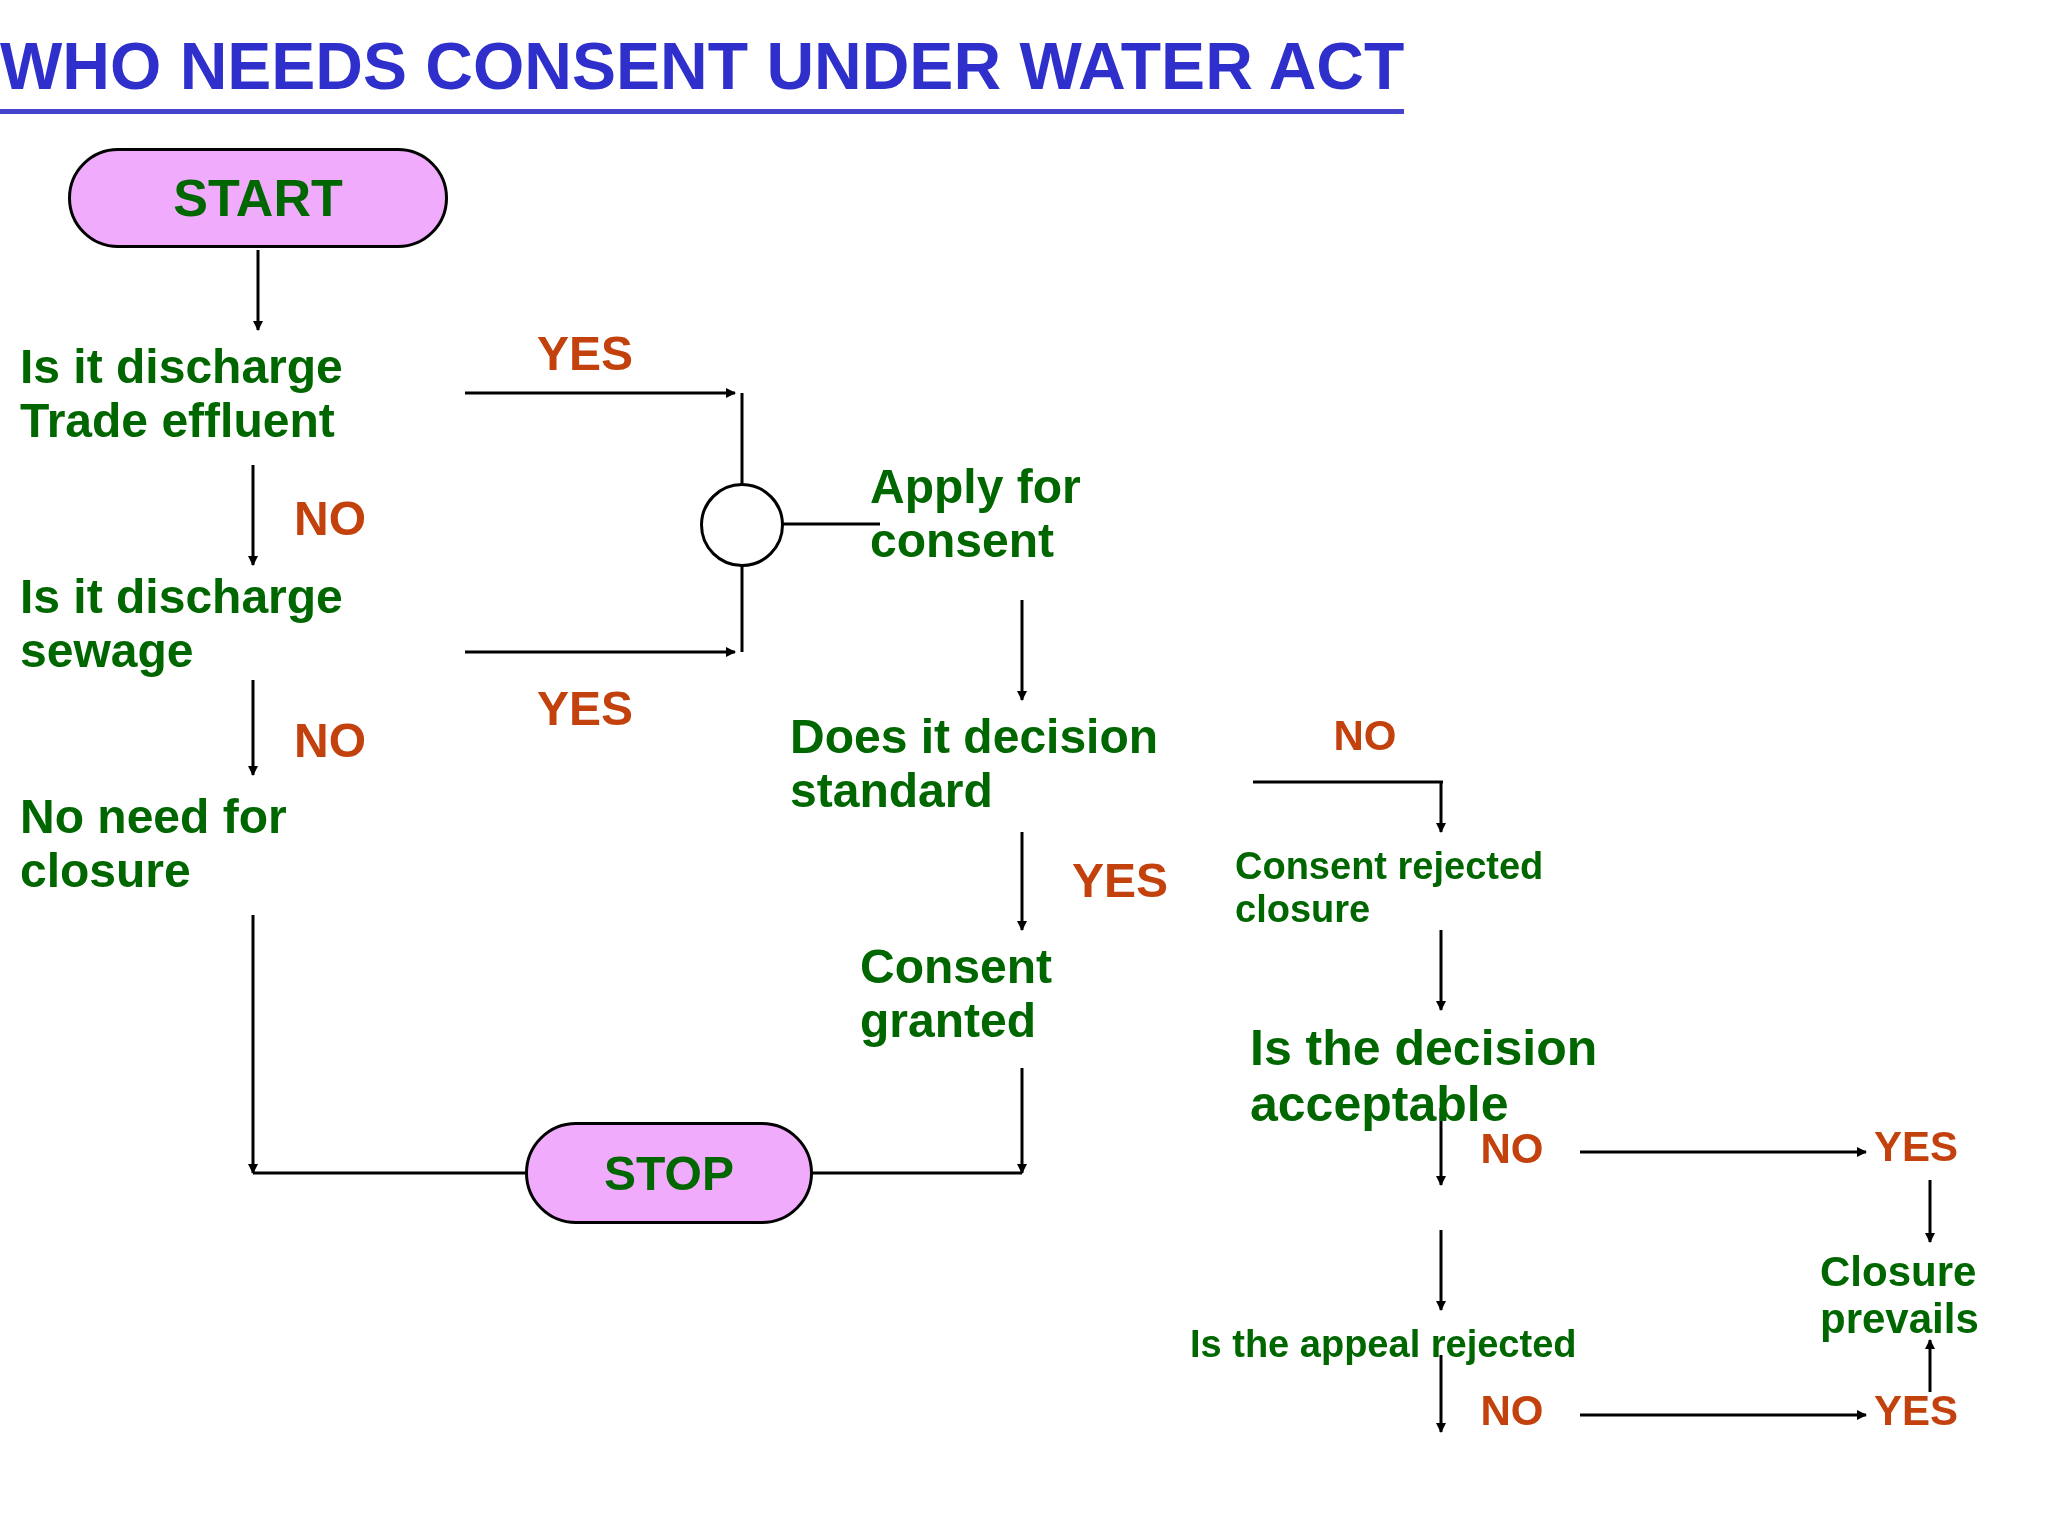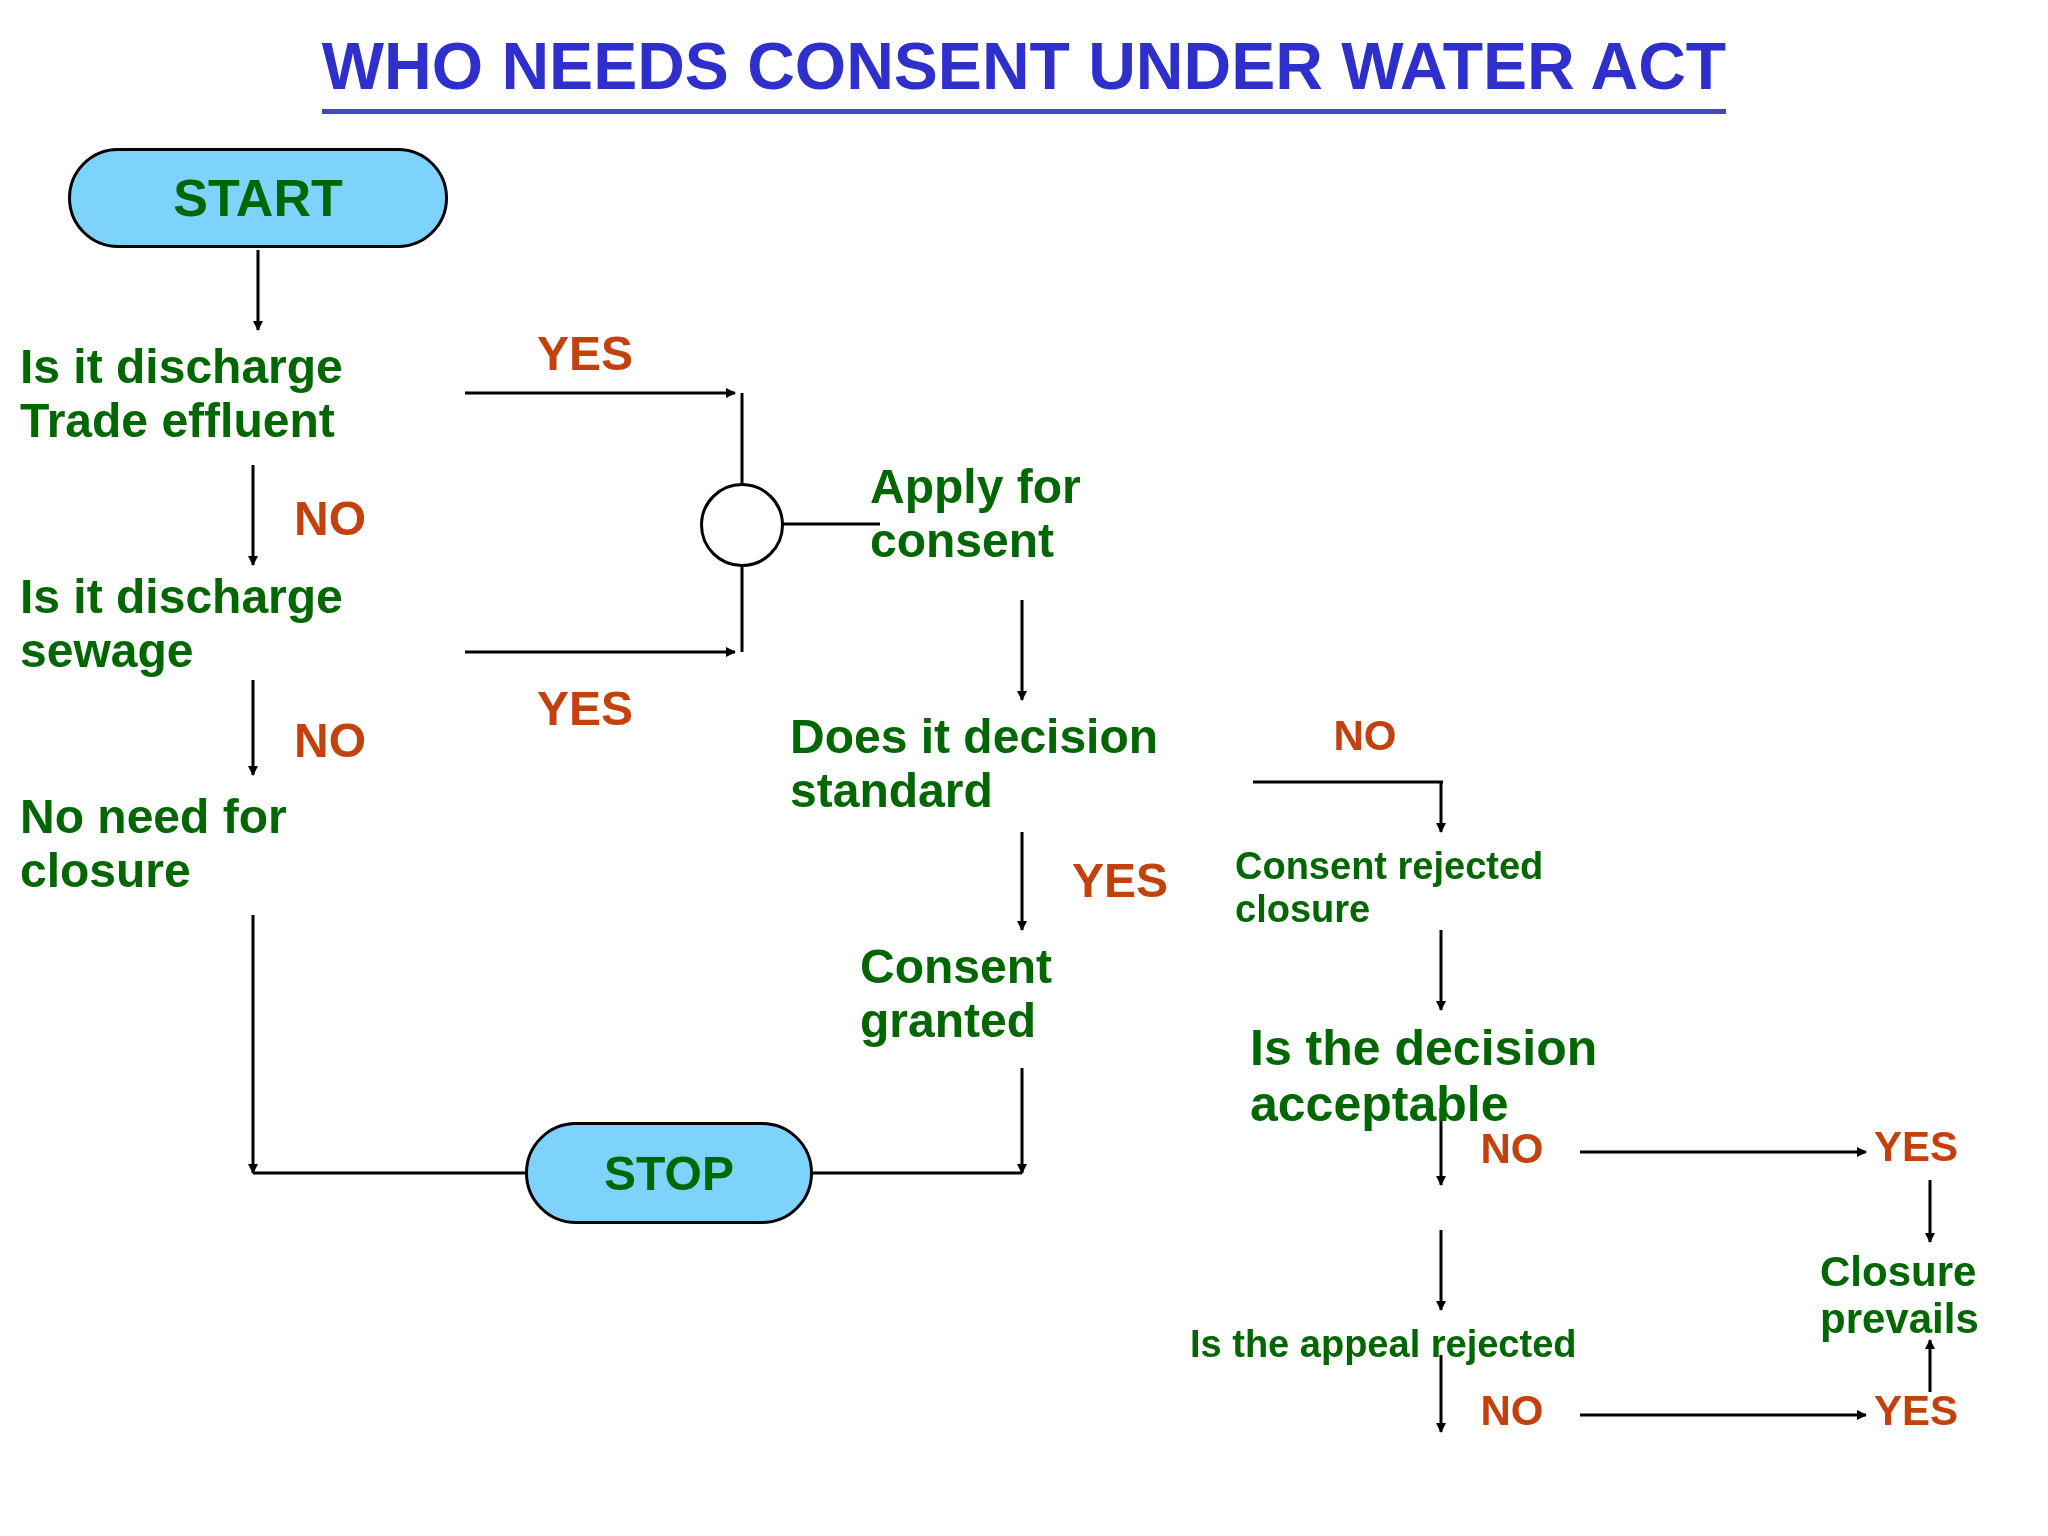--- a/index.html
+++ b/index.html
@@ -23,37 +23,36 @@
     height: 1536px;
     pointer-events: none;
   }
 
   
   .title {
     position: absolute;
     left: 0;
     top: 28px;
     width: 2048px;
-    text-align: center;
     font-size: 66px;
     font-weight: bold;
     letter-spacing: 0px;
     color: #2f2fcc;
   }
   .title span {
     border-bottom: 5px solid #4444cc;
     padding-bottom: 6px;
   }
 
   
   .terminator {
     position: absolute;
     border: 3px solid #000000;
     border-radius: 999px;
-    background: #7dd3fc;
+    background: #f0abfc;
     display: flex;
     align-items: center;
     justify-content: center;
     color: #006600;
     font-weight: bold;
     box-sizing: border-box;
   }
 
   
   .node {

